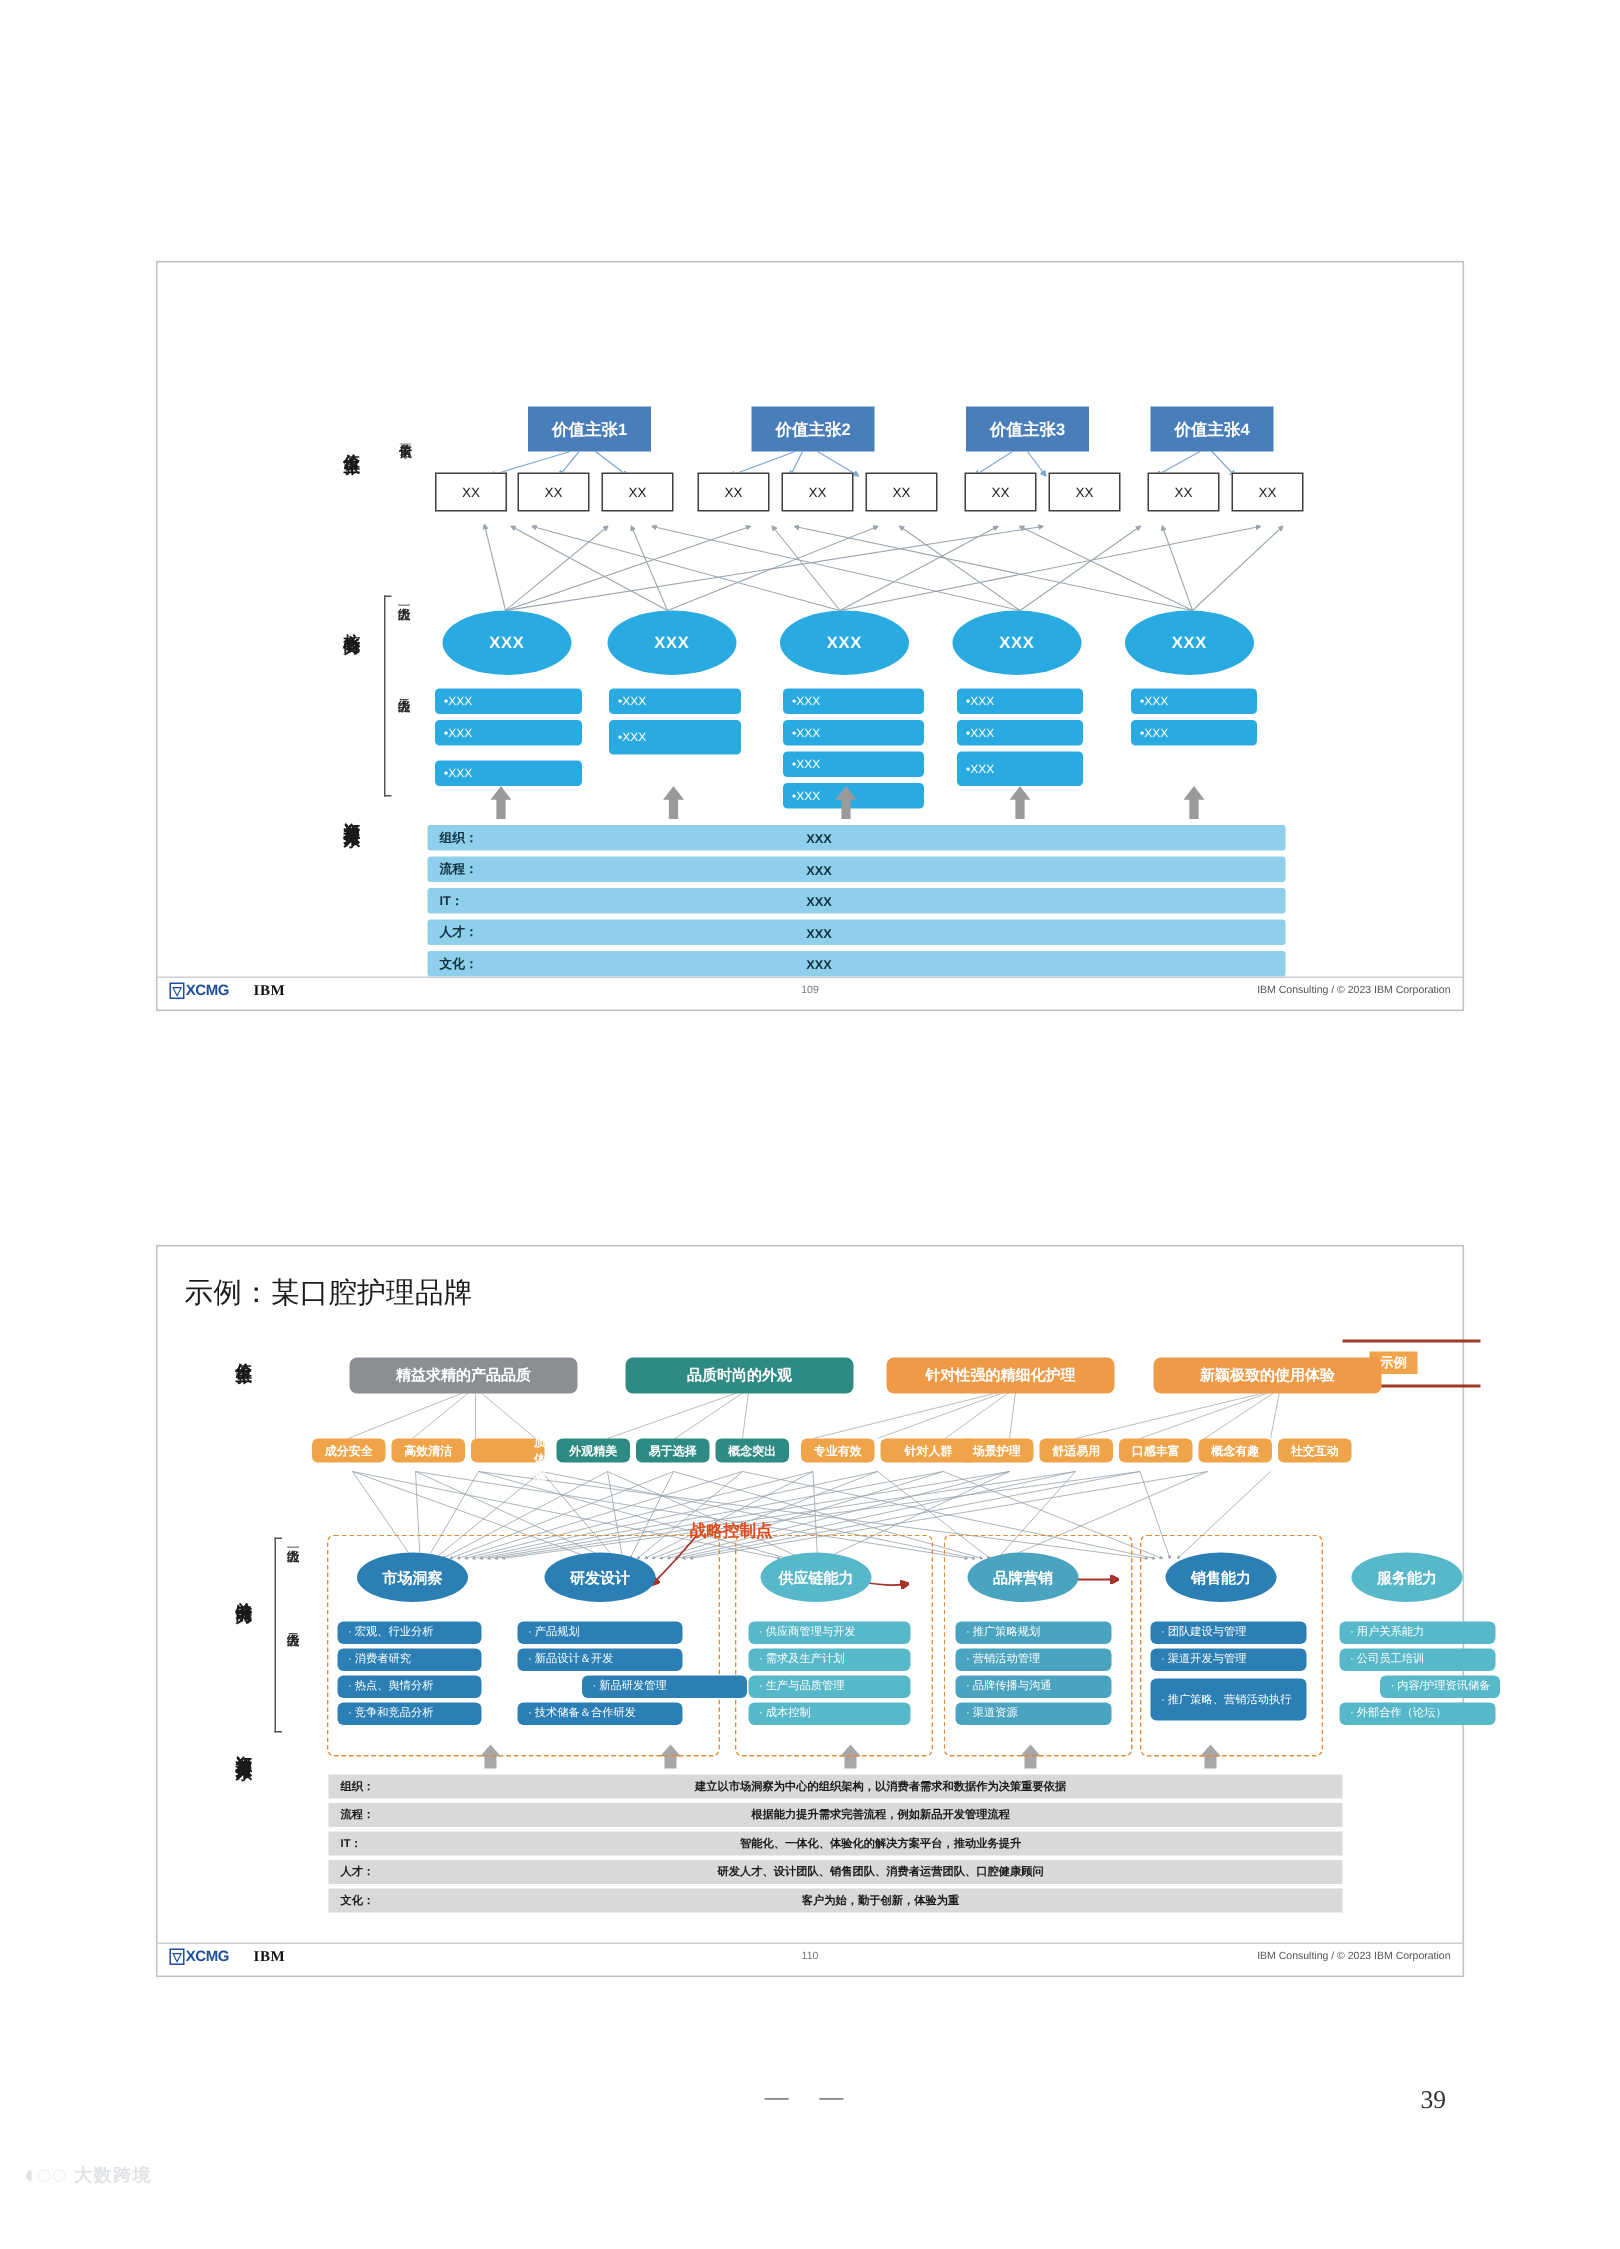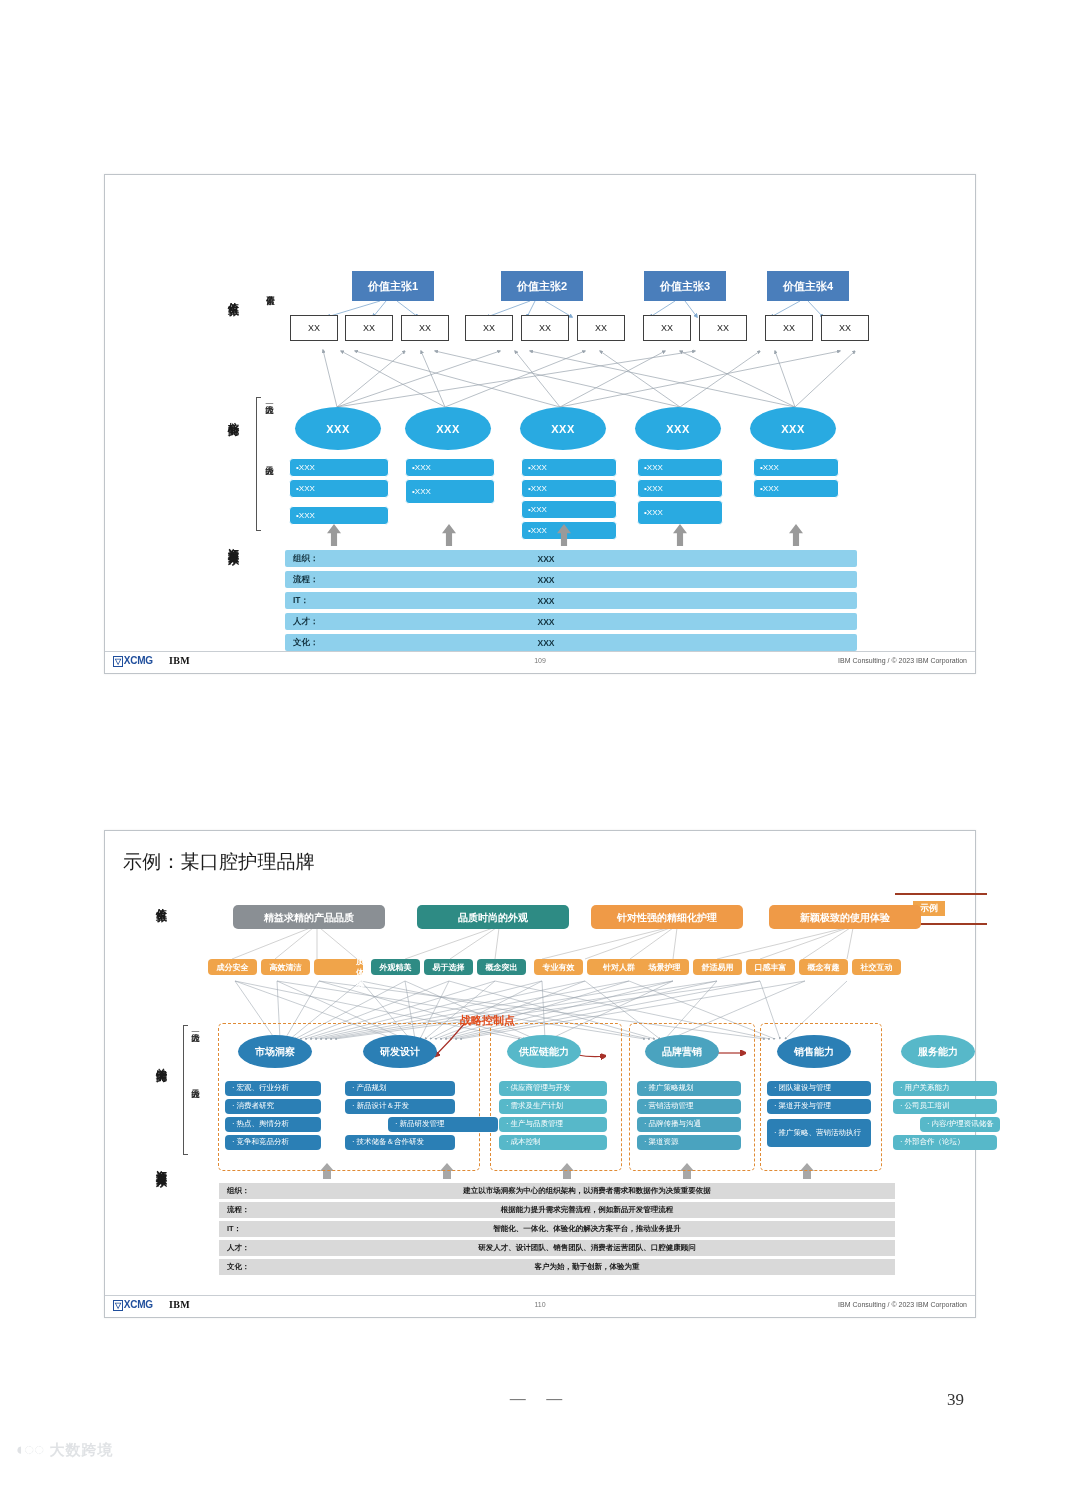--- a/index.html
+++ b/index.html
@@ -171,21 +171,21 @@
     position:absolute; right:116px; top:1390px;
     font-size:17px; color:#333;
     font-family:"Liberation Serif", serif;
   }
   .watermark {
     position:absolute; left:14px; top:1440px;
     display:flex; align-items:center; gap:5px;
     opacity:.30;
   }
   .watermark .wm-text {
-    font-size:15px; font-weight:bold; color:#9aa3aa; letter-spacing:1px;
+    font-size:12px; font-weight:bold; color:#9aa3aa; letter-spacing:1px;
   }
   .watermark .wm-glyph { font-size:17px; color:#9aa3aa; }
 </style>
 </head>
 <body>
 
 <div class="slide" id="slide1">
 
 
   <div class="vlabel" style="left:122px; top:118px; font-size:11px;">价值主张</div>

